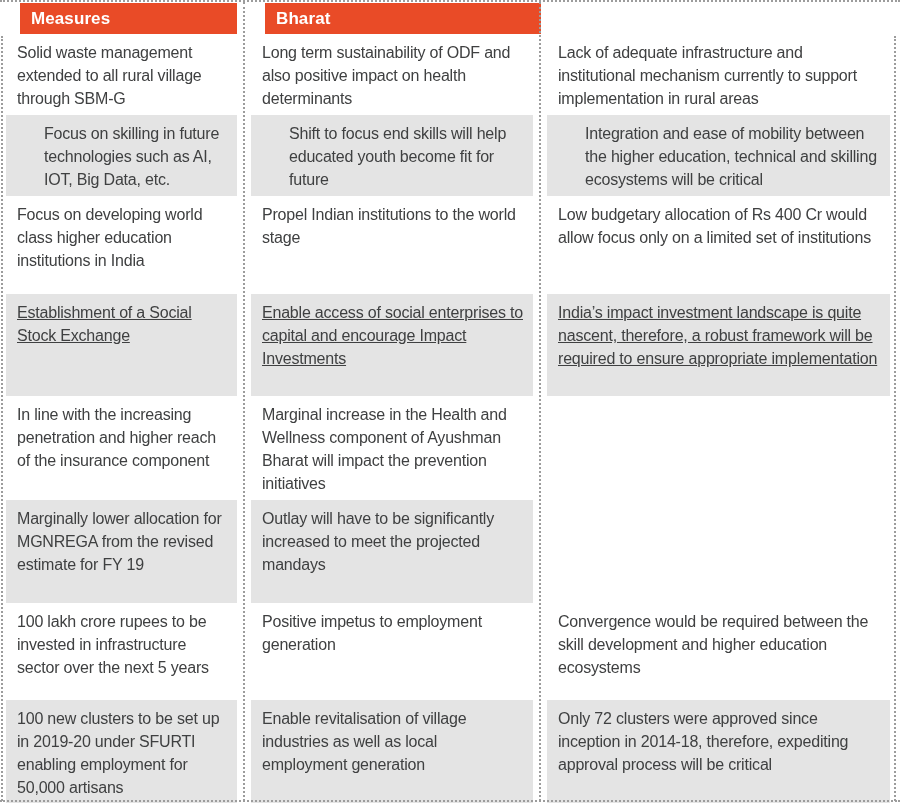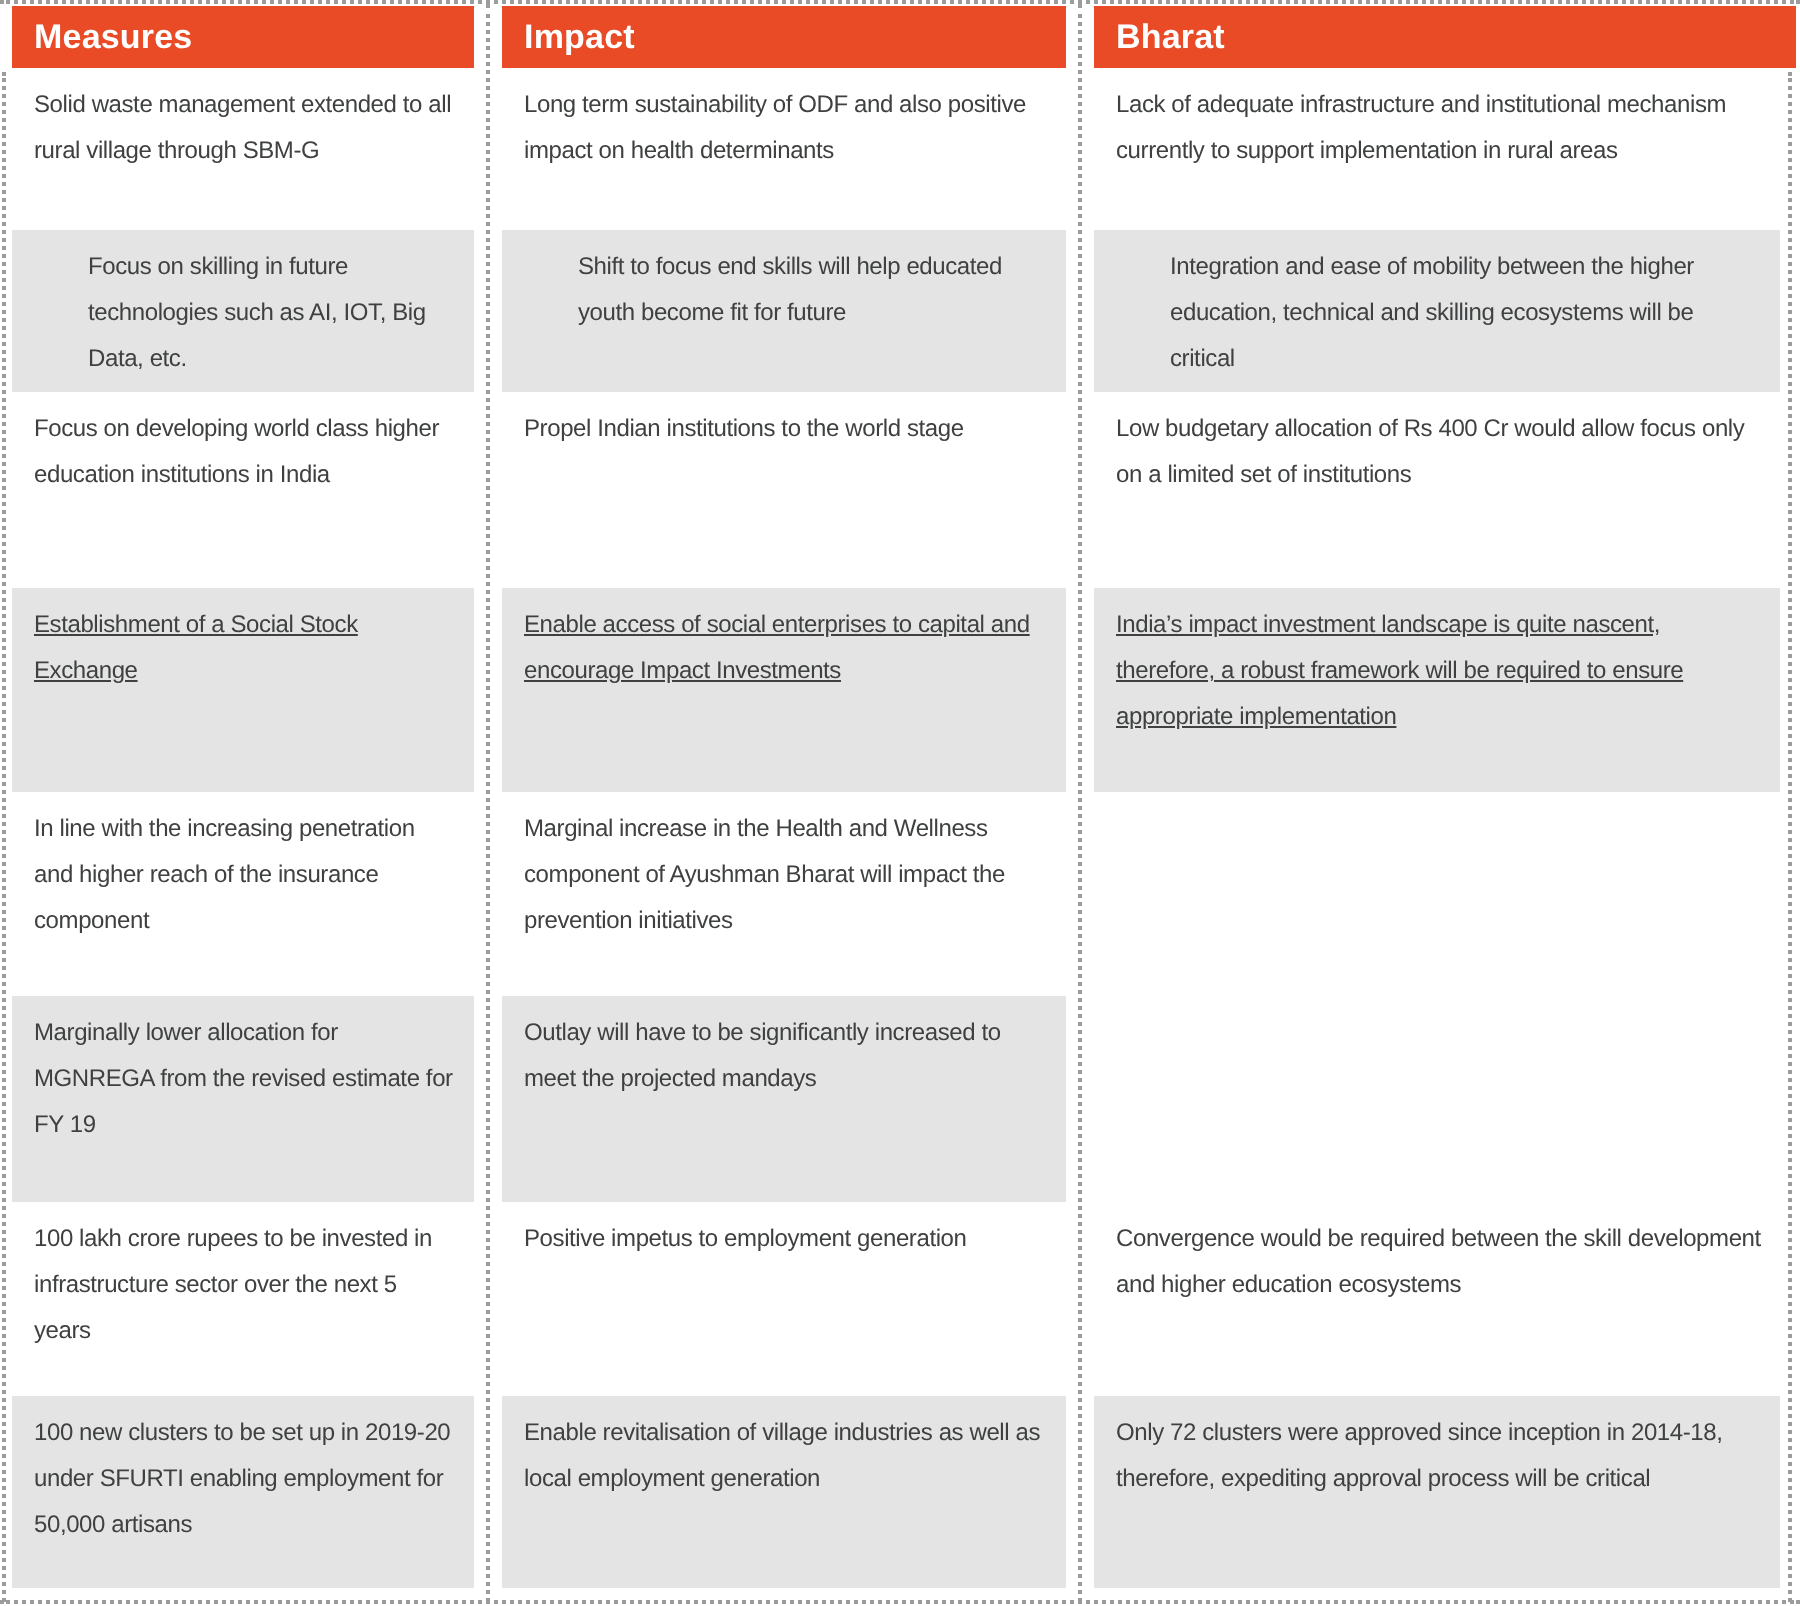--- a/index.html
+++ b/index.html
@@ -35,27 +35,28 @@
   .header-cell {
     background: #e94b27;
     color: #ffffff;
     font-weight: bold;
     font-size: 17px;
     height: 31px;
     display: flex;
     align-items: center;
     padding-left: 11px;
     letter-spacing: 0.1px;
+    margin-left: 14px;
   }
   .header-cell:last-child { margin-right: -8px; padding-right: 8px; }
 
   .cell {
     background: #ffffff;
     color: #3f4041;
-    font-size: 12px;
+    font-size: 16px;
     line-height: 23px;
     letter-spacing: -0.2px;
     padding: 7px 8px 5px 11px;
   }
   .body-row:nth-child(even) .cell { background: #e4e4e4; }
   .body-row:nth-child(1) .cell { min-height: 69px; }
   .body-row:nth-child(2) .cell { min-height: 67px; padding-left: 38px; }
   .body-row:nth-child(3) .cell { min-height: 86px; }
   .body-row:nth-child(4) .cell { min-height: 90px; text-decoration: underline; }
   .body-row:nth-child(5) .cell { min-height: 90px; }
@@ -63,21 +64,20 @@
   .body-row:nth-child(7) .cell { min-height: 85px; }
   .body-row:nth-child(8) .cell { min-height: 84px; }
 </style>
 </head>
 <body>
 
 <div class="table-wrap">
 
   <div class="grid-row header-row">
     <div class="header-cell">Measures</div>
-    <div class="header-cell">Impact</div>
     <div class="header-cell">Bharat</div>
   </div>
 
   <div class="table-body">
     <div class="grid-row body-row">
       <div class="cell">Solid waste management extended to all rural village through SBM-G</div>
       <div class="cell">Long term sustainability of ODF and also positive impact on health determinants</div>
       <div class="cell">Lack of adequate infrastructure and institutional mechanism currently to support implementation in rural areas</div>
     </div>
     <div class="grid-row body-row">

